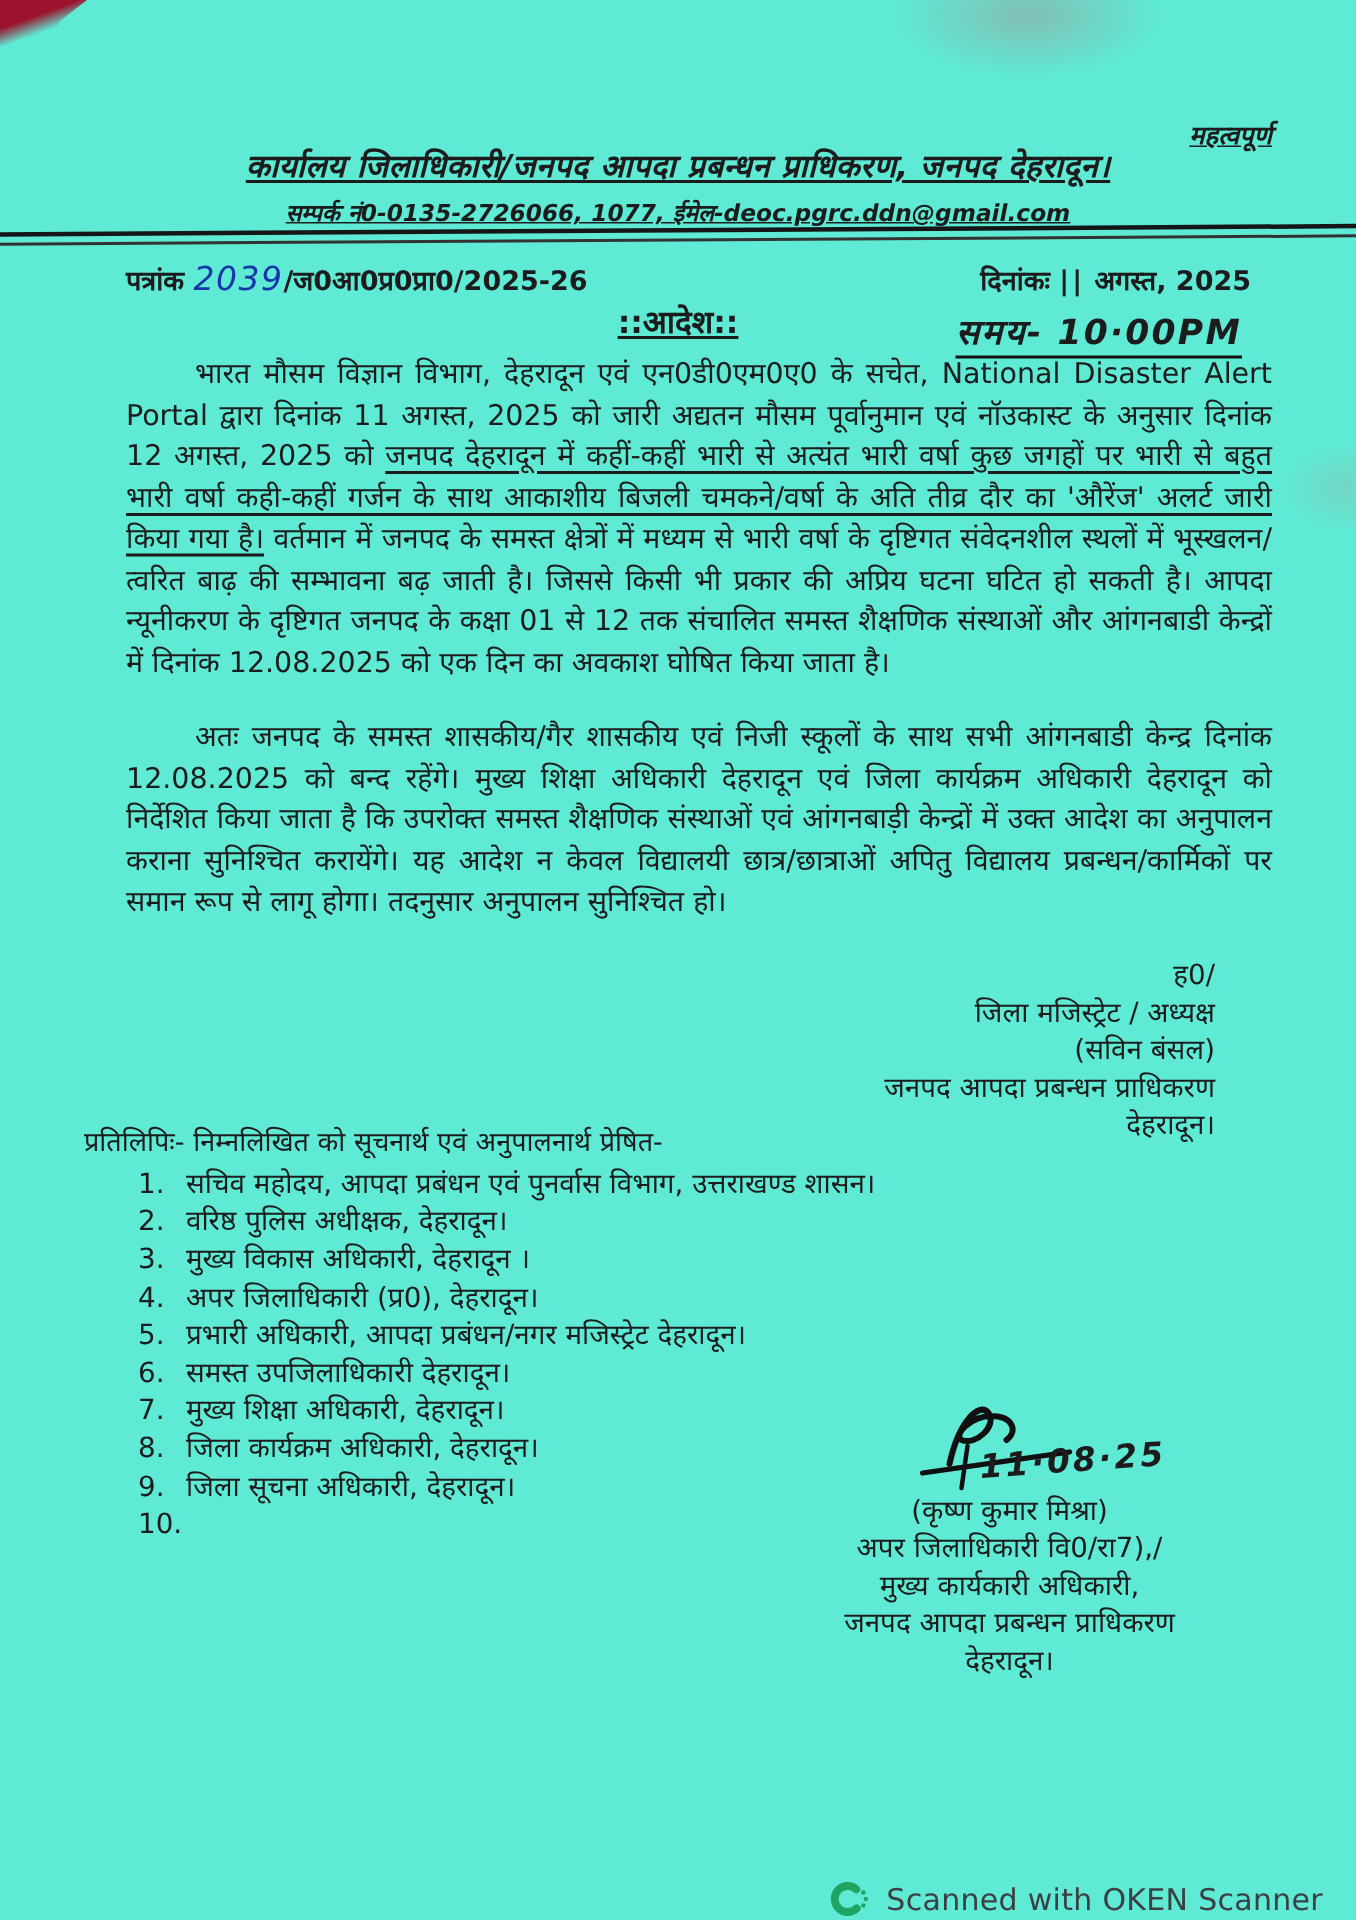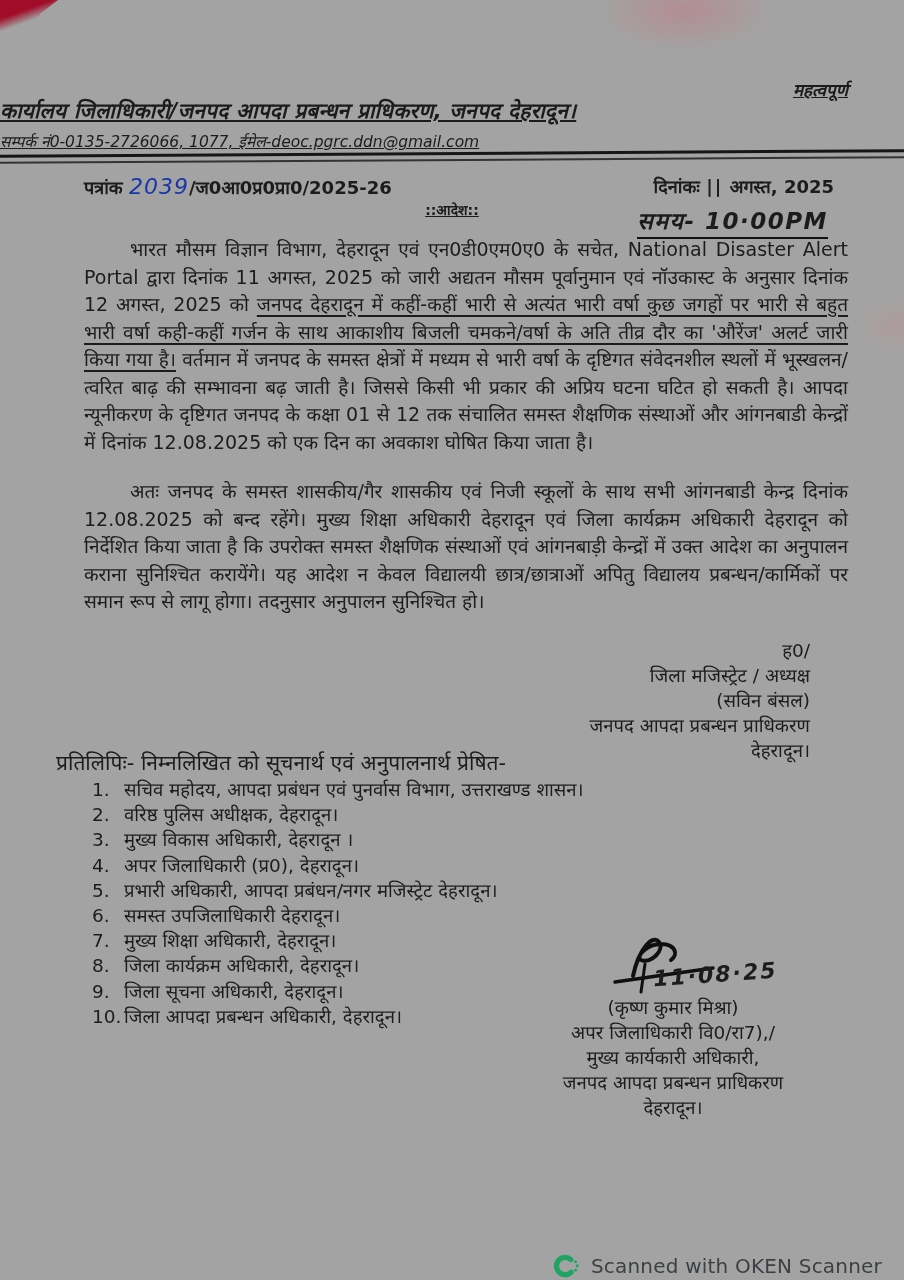--- a/index.html
+++ b/index.html
@@ -1,19 +1,19 @@
 <!DOCTYPE html>
 <html lang="hi"><head>
 <meta charset="utf-8">
 <style>
   html,body{margin:0;padding:0;background:#e8e8e8;}
   .sheet{
     position:relative;
     width:904px;height:1280px;
-    background:#a3a3a3;
+    background:#5eead4;
     overflow:hidden;
     font-family:"DejaVu Sans",sans-serif;
     color:#1c1c1c;
   }
   
   .corner-mark{
     position:absolute;left:0;top:0;width:60px;height:100px;
     background:linear-gradient(160deg,#a1001e 0 18px,transparent 30px);
     clip-path:polygon(0 0,58px 0,40px 14px,30px 34px,12px 100px,0 100px);
     opacity:.92;
@@ -25,27 +25,27 @@
   .smudge-right{
     position:absolute;left:855px;top:295px;width:60px;height:60px;
     background:radial-gradient(ellipse at 70% 50%,rgba(220,120,130,.18),rgba(220,120,130,0) 70%);
   }
   
   .important{
     position:absolute;right:56px;top:78px;
     font-size:17px;font-weight:bold;font-style:italic;
     text-decoration:underline;
   }
-  .hdr{position:absolute;left:0;right:0;top:96px;text-align:left;}
+  .hdr{position:absolute;left:0;right:0;top:96px;text-align:center;}
   .hdr-title{
     display:inline-block;font-size:21px;font-weight:bold;font-style:italic;
     text-decoration:underline;letter-spacing:.2px;
   }
   .hdr-contact{
-    margin-top:6px;font-size:15.5px;font-weight:normal;font-style:italic;
+    margin-top:6px;font-size:15.5px;font-weight:bold;font-style:italic;
     text-decoration:underline;
   }
   .rule{
     position:absolute;left:-6px;right:-6px;top:152px;height:4px;
     border-top:3px solid #161616;border-bottom:2px solid #333;
     transform:rotate(-0.35deg);
   }
   
   .refrow{position:absolute;left:84px;right:58px;top:170px;font-size:18px;}
   .ref-left{position:absolute;left:0;top:4px;font-weight:bold;}
@@ -53,21 +53,21 @@
   .hand-blue{color:#1736a8;font-weight:normal;font-size:22px;}
   .ref-date{position:absolute;right:12px;top:4px;font-weight:bold;}
   .hand-bars{font-style:italic;font-weight:bold;letter-spacing:2px;}
   .time-hand{
     position:absolute;right:18px;top:34px;
     font-size:23px;font-weight:bold;font-style:italic;letter-spacing:1.5px;
     border-bottom:2.5px solid #111;padding-bottom:1px;
   }
   .order-head{
     position:absolute;left:0;right:0;top:200px;text-align:center;
-    font-size:14px;font-weight:bold;
+    font-size:21px;font-weight:bold;
   }
   .order-head span{text-decoration:underline;}
   
   .para{
     position:absolute;left:84px;right:56px;
     font-size:19px;line-height:27.5px;text-align:justify;
     text-indent:46px;font-weight:500;
   }
   .p1{top:236px;}
   .p2{top:478px;}
@@ -85,21 +85,21 @@
     position:absolute;left:595px;top:930px;width:210px;height:70px;
   }
   .sig2-date{
     position:absolute;left:58px;top:32px;
     font-size:22px;font-weight:bold;font-style:italic;letter-spacing:2px;
     transform:rotate(-4deg);
   }
   
   .copy-head{
     position:absolute;left:56px;top:748px;
-    font-size:21px;font-weight:500;
+    font-size:18px;font-weight:500;
   }
   .copy-list{position:absolute;left:92px;top:777px;font-size:18.5px;line-height:25.2px;}
   .copy-row{display:flex;}
   .copy-num{width:32px;flex:0 0 32px;}
   
   .scan-footer{
     position:absolute;left:0;right:22px;top:1248px;height:36px;
     display:flex;align-items:center;justify-content:flex-end;gap:12px;
   }
   .oken-icon{width:26px;height:26px;flex:0 0 26px;}
@@ -187,21 +187,20 @@
     <div class="copy-row">
         <span class="copy-num">8.</span>
         <span>जिला कार्यक्रम अधिकारी, देहरादून।</span>
       </div>
     <div class="copy-row">
         <span class="copy-num">9.</span>
         <span>जिला सूचना अधिकारी, देहरादून।</span>
       </div>
     <div class="copy-row">
         <span class="copy-num">10.</span>
-        <span>जिला आपदा प्रबन्धन अधिकारी, देहरादून।</span>
       </div>
   </div>
 
   <div class="sig2-hand">
     <svg width="210" height="70" viewBox="0 0 210 70">
       <path d="M38 46 C 44 18, 58 4, 64 12 C 70 20, 56 34, 46 30 C 40 27, 52 14, 66 14 C 80 14, 84 24, 76 30" fill="none" stroke="#101010" stroke-width="4" stroke-linecap="round"></path>
       <path d="M20 52 L 118 38" fill="none" stroke="#101010" stroke-width="3.5" stroke-linecap="round"></path>
       <path d="M46 62 L 50 34" fill="none" stroke="#101010" stroke-width="3" stroke-linecap="round"></path>
     </svg>
     <div class="sig2-date">11·08·25</div>

